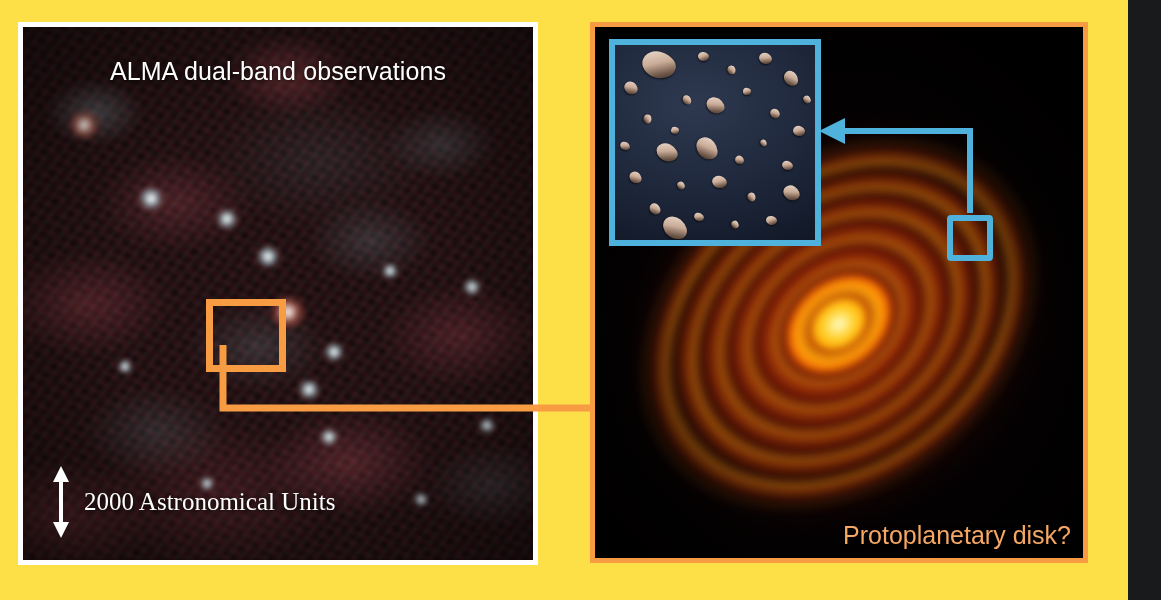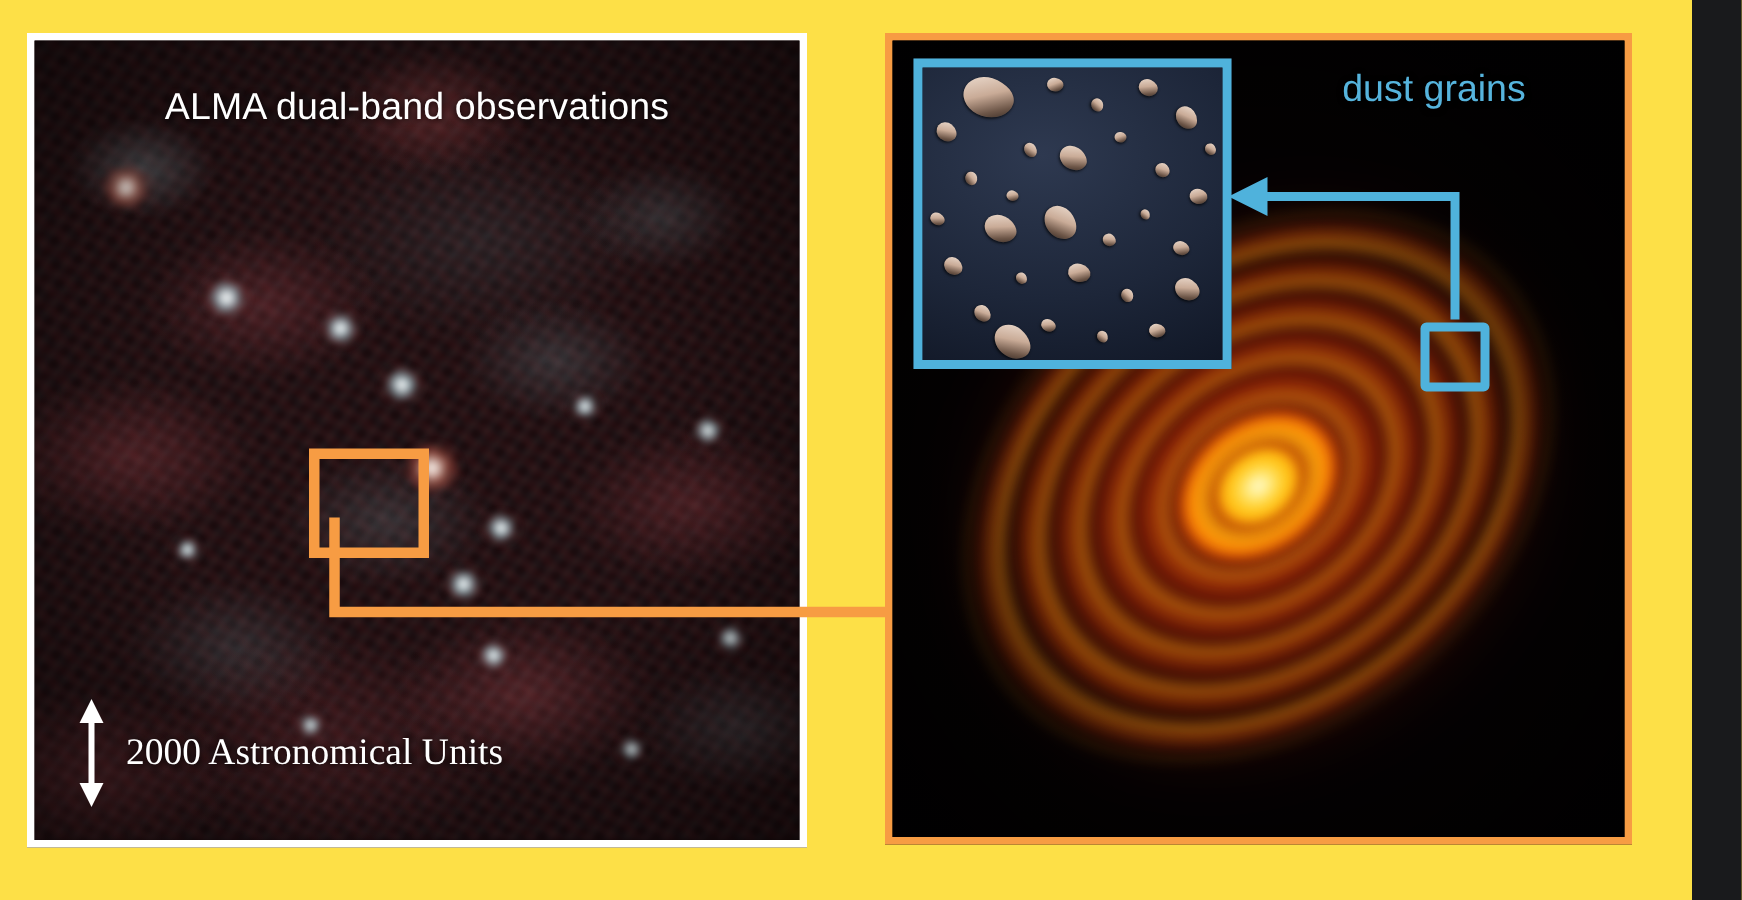--- a/index.html
+++ b/index.html
@@ -371,23 +371,23 @@
           <div class="grain" style="width: 10px; height: 8px; left: calc(42% - 5px); top: calc(88% - 4px); transform: rotate(26deg);"></div>
           <div class="grain" style="width: 8px; height: 7px; left: calc(60% - 4px); top: calc(92% - 3.5px); transform: rotate(64deg);"></div>
           <div class="grain" style="width: 11px; height: 9px; left: calc(78% - 5.5px); top: calc(90% - 4.5px); transform: rotate(11deg);"></div>
           <div class="grain" style="width: 26px; height: 20px; left: calc(30% - 13px); top: calc(94% - 10px); transform: rotate(41deg);"></div>
           <div class="grain" style="width: 10px; height: 8px; left: calc(5% - 5px); top: calc(52% - 4px); transform: rotate(30deg);"></div>
           <div class="grain" style="width: 8px; height: 7px; left: calc(96% - 4px); top: calc(28% - 3.5px); transform: rotate(59deg);"></div>
         </div>
     </div>
 
     <div class="mm-label">
-      <div>dust grains</div>
     </div>
 
     <svg class="blue-elbow" viewBox="0 0 498 541">
       <path d="M 375,186 L 375,104 L 244,104" fill="none" stroke="#4fb2dc" stroke-width="6"></path>
       <polygon points="224,104 250,91 250,117" fill="#4fb2dc"></polygon>
     </svg>
 
+    <div class="disk-label">Protoplanetary disk?</div>
   </div>
 
 </div>
 
 </body></html>

